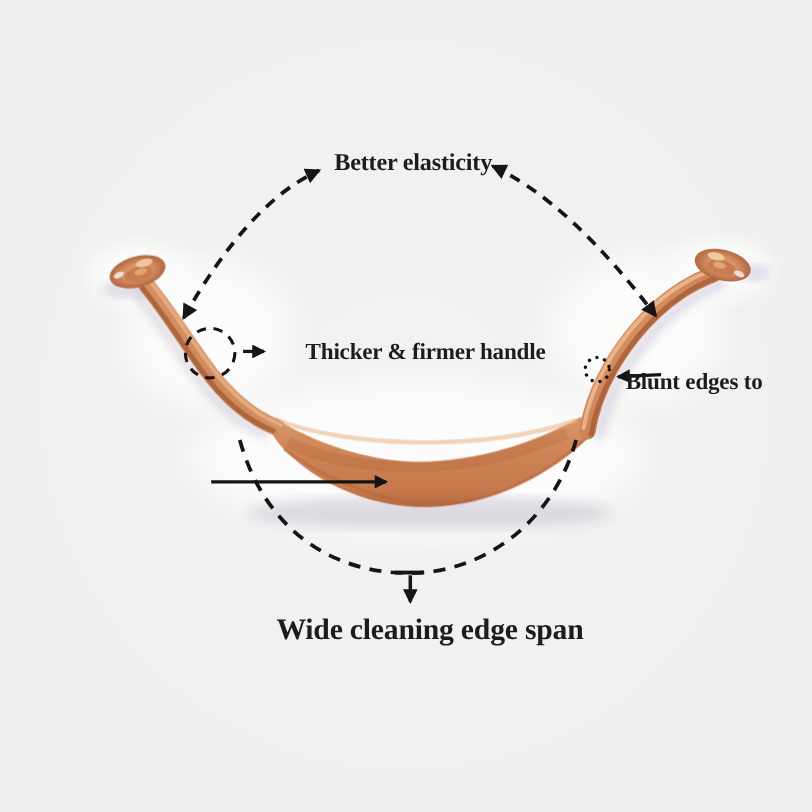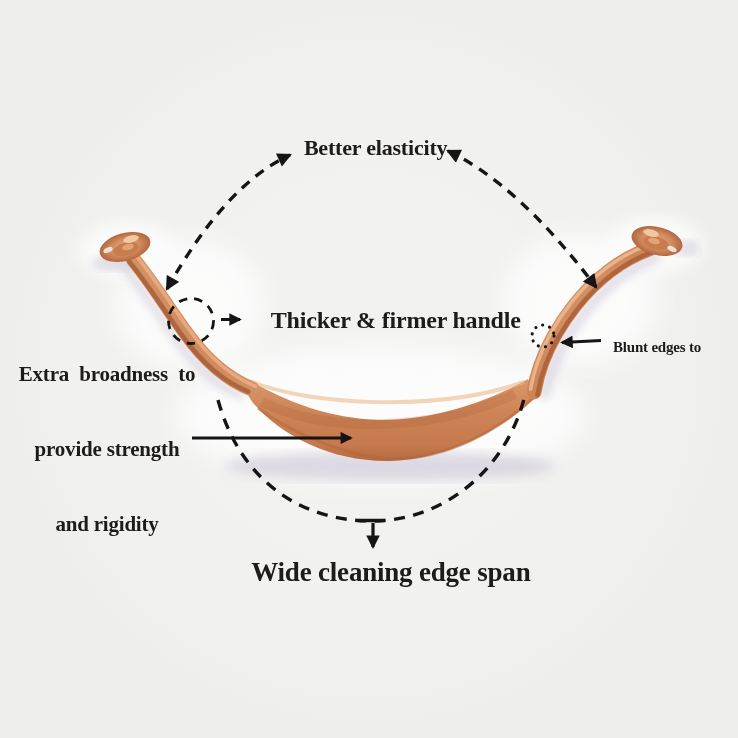--- a/index.html
+++ b/index.html
@@ -10,27 +10,27 @@
     background:#f1f1f0;
     overflow:hidden;
     font-family:"Liberation Serif","DejaVu Serif",serif;
   }
   .stage svg{position:absolute;left:0;top:0;}
   .lbl{
     position:absolute;
     font-weight:700;
     color:#1e1b1b;
     white-space:pre;
-    text-align:center;
+    text-align:right;
     letter-spacing:-0.2px;
     line-height:25px;
   }
   #lbl-elasticity{left:365px;top:147px;transform:translate(-50%,-50%);font-size:22px;}
-  #lbl-thicker{left:248px;top:320px;transform:translateY(-50%);font-size:24px;}
-  #lbl-blunt{left:657px;top:347px;transform:translate(-50%,-50%);font-size:15px;line-height:24.5px;}
+  #lbl-thicker{left:258px;top:320px;transform:translateY(-50%);font-size:21px;}
+  #lbl-blunt{left:631px;top:347px;transform:translate(-50%,-50%);font-size:21px;line-height:24.5px;}
   #lbl-extra{left:107px;top:449px;transform:translate(-50%,-50%);font-size:21px;line-height:25px;}
   #lbl-wide{left:378px;top:572px;transform:translate(-50%,-50%);font-size:27px;}
 </style>
 </head>
 <body>
 
 <div class="stage">
 
   <svg width="738" height="738" viewBox="0 0 738 738">
     <defs>
@@ -159,23 +159,18 @@
   </div>
 
   <div class="lbl" id="lbl-thicker">
     <span>Thicker &amp; firmer handle</span>
   </div>
 
   <div class="lbl" id="lbl-blunt">
     <div>Blunt edges to</div>
   </div>
 
-  <div class="lbl" id="lbl-extra">
-    <div>Extra  broadness  to</div>
-    <div>provide strength</div>
-    <div>and rigidity</div>
-  </div>
 
   <div class="lbl" id="lbl-wide">
     <span>Wide cleaning edge span</span>
   </div>
 
 </div>
 
 </body></html>

